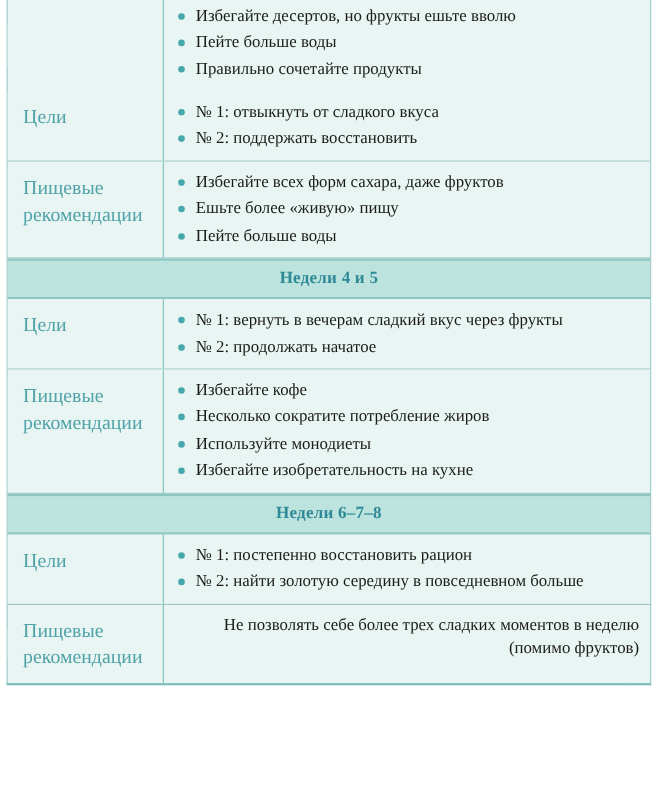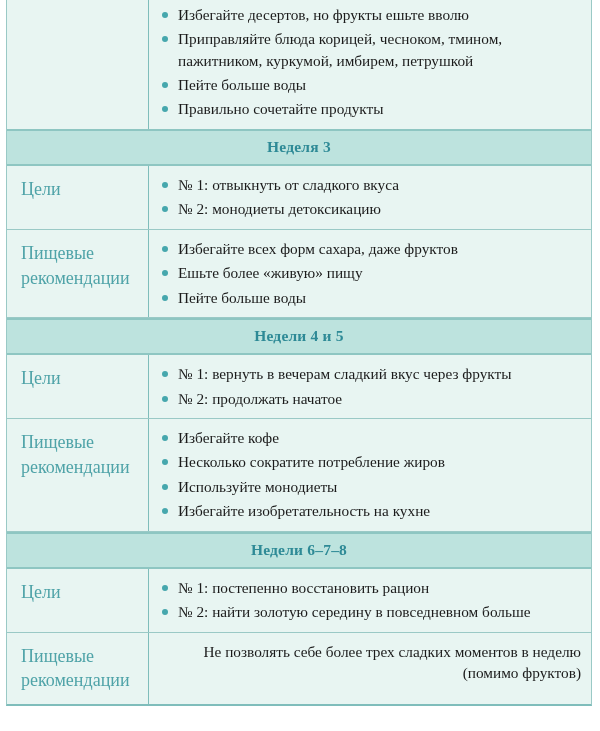--- a/index.html
+++ b/index.html
@@ -114,37 +114,35 @@
 <div class="page">
   <div class="table">
 
     <div class="row top-partial no-border">
       <div class="label-cell">
         <span></span>
       </div>
       <div class="content-cell">
         <ul class="bullets">
           <li>Избегайте десертов, но фрукты ешьте вволю</li>
-          <li>Приправляйте блюда корицей, чесноком, тмином, пажитником, куркумой, имбирем, петрушкой</li>
           <li>Пейте больше воды</li>
           <li>Правильно сочетайте продукты</li>
         </ul>
       </div>
     </div>
 
-    <div class="section-head">Неделя 3</div>
 
     <div class="row">
       <div class="label-cell">
         <span>Цели</span>
       </div>
       <div class="content-cell">
         <ul class="bullets">
           <li>№ 1: отвыкнуть от сладкого вкуса</li>
-          <li>№ 2: монодиеты детоксикацию</li>
+          <li>№ 2: поддержать восстановить</li>
         </ul>
       </div>
     </div>
 
     <div class="row">
       <div class="label-cell">
         <span>Пищевые</span><br>
         <span>рекомендации</span>
       </div>
       <div class="content-cell">

